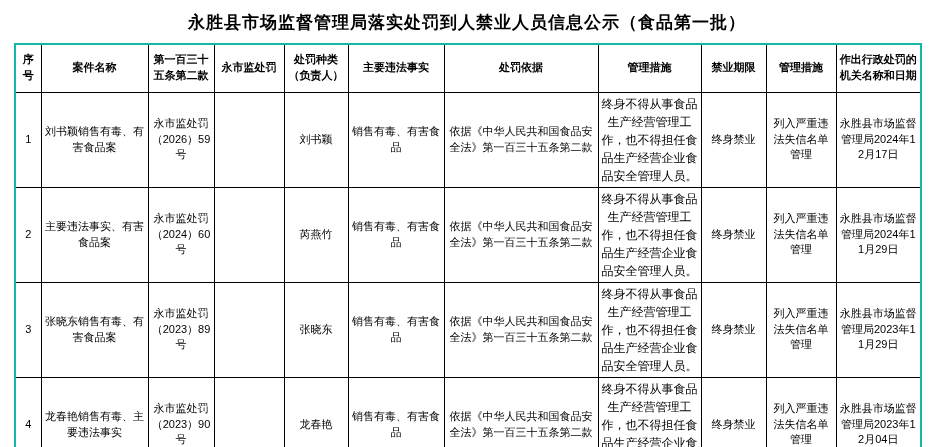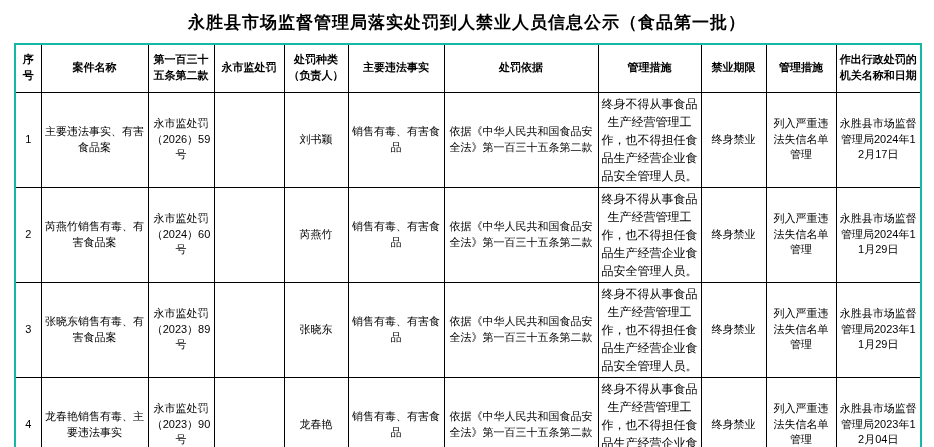--- a/index.html
+++ b/index.html
@@ -88,34 +88,34 @@
         <th>处罚依据</th>
         <th>管理措施</th>
         <th>禁业期限</th>
         <th>管理措施</th>
         <th>作出行政处罚的机关名称和日期</th>
       </tr>
     </thead>
     <tbody>
       <tr>
         <td class="cell-index">1</td>
-        <td class="cell-case-name">主要违法事实、有害食品案</td>
+        <td class="cell-case-name">刘书颖销售有毒、有害食品案</td>
         <td class="cell-decision-number">永市监处罚（2026）59号</td>
         <td class="cell-unit-name"></td>
         <td class="cell-legal-representative">刘书颖</td>
         <td class="cell-violation-facts">销售有毒、有害食品</td>
         <td class="cell-punishment-basis">依据《中华人民共和国食品安全法》第一百三十五条第二款</td>
         <td class="cell-punishment-type">终身不得从事食品生产经营管理工作，也不得担任食品生产经营企业食品安全管理人员。</td>
         <td class="cell-ban-period">终身禁业</td>
         <td class="cell-management-measures">列入严重违法失信名单管理</td>
         <td class="cell-authority-date">永胜县市场监督管理局2024年12月17日</td>
       </tr>
       <tr>
         <td class="cell-index">2</td>
-        <td class="cell-case-name">芮燕竹销售有毒、有害食品案</td>
+        <td class="cell-case-name">主要违法事实、有害食品案</td>
         <td class="cell-decision-number">永市监处罚（2024）60号</td>
         <td class="cell-unit-name"></td>
         <td class="cell-legal-representative">芮燕竹</td>
         <td class="cell-violation-facts">销售有毒、有害食品</td>
         <td class="cell-punishment-basis">依据《中华人民共和国食品安全法》第一百三十五条第二款</td>
         <td class="cell-punishment-type">终身不得从事食品生产经营管理工作，也不得担任食品生产经营企业食品安全管理人员。</td>
         <td class="cell-ban-period">终身禁业</td>
         <td class="cell-management-measures">列入严重违法失信名单管理</td>
         <td class="cell-authority-date">永胜县市场监督管理局2024年11月29日</td>
       </tr>

